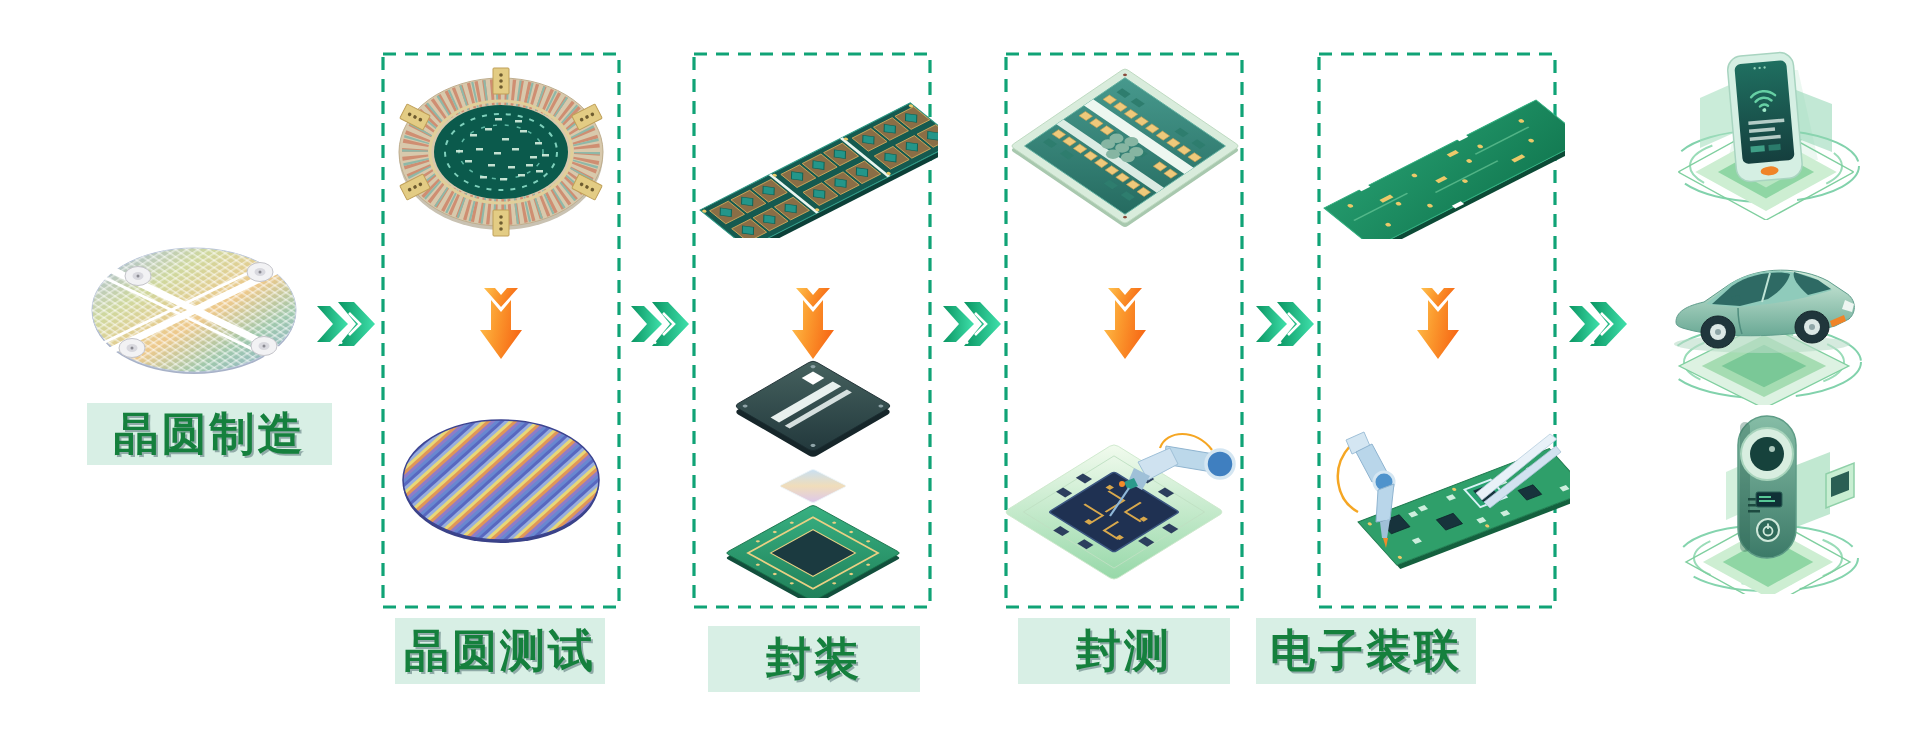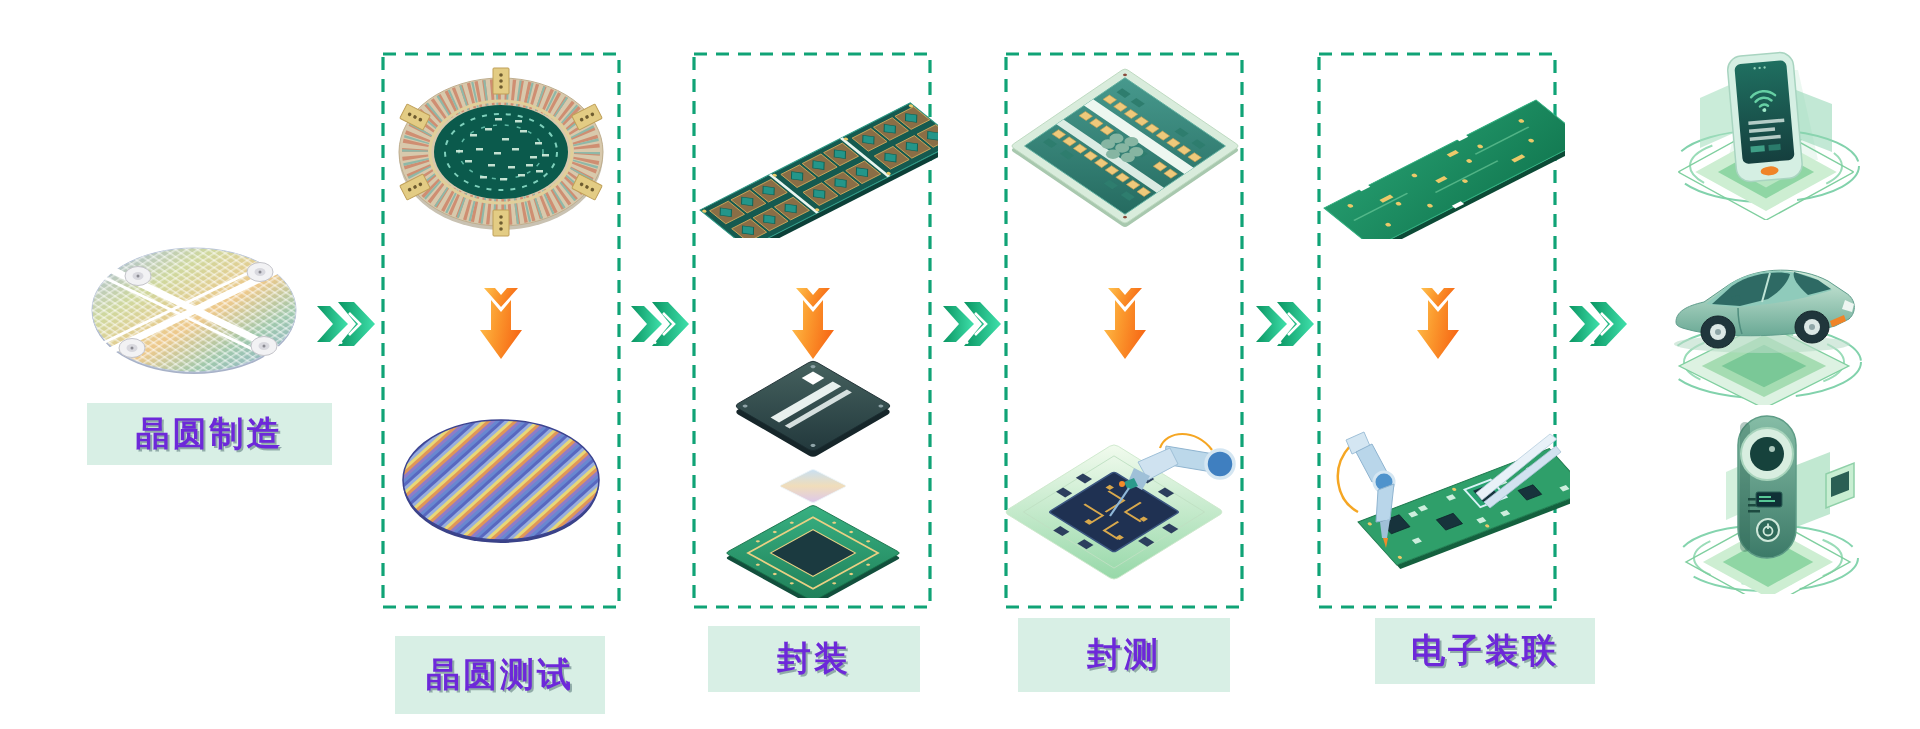--- a/index.html
+++ b/index.html
@@ -3,21 +3,21 @@
 <meta charset="utf-8">
 <style>
   html,body{margin:0;padding:0;background:#ffffff;}
   #canvas{
     position:relative;width:1920px;height:729px;background:#ffffff;overflow:hidden;
     font-family:"Liberation Sans","DejaVu Sans",sans-serif;
   }
   .abs{position:absolute;}
   .stage-label{
     position:absolute;display:flex;align-items:center;justify-content:center;
-    background:#d8efe5;color:#6d28d9;font-weight:bold;font-size:34px;
+    background:#d8efe5;color:#15803d;font-weight:bold;font-size:45px;
     letter-spacing:3px;text-shadow:2px 2px 0 rgba(12,46,54,0.35);
     font-family:Liberation Mono, monospace;
   }
   svg{display:block;}
 </style>
 </head>
 <body>
 
 <div id="canvas">
 
@@ -643,18 +643,18 @@
       <use href="#oarrow-shape"></use>
     </svg>
   <svg class="abs" style="left:1103px;top:287px" width="44" height="74">
       <use href="#oarrow-shape"></use>
     </svg>
   <svg class="abs" style="left:1416px;top:287px" width="44" height="74">
       <use href="#oarrow-shape"></use>
     </svg>
 
   <div class="stage-label" style="left:87px;top:403px;width:245px;height:62px">晶圆制造</div>
-  <div class="stage-label" style="left:395px;top:636px;width:210px;height:78px">晶圆测试</div>
+  <div class="stage-label" style="left:395px;top:618px;width:210px;height:66px">晶圆测试</div>
   <div class="stage-label" style="left:708px;top:626px;width:212px;height:66px">封装</div>
-  <div class="stage-label" style="left:1018px;top:618px;width:212px;height:74px">封测</div>
-  <div class="stage-label" style="left:1375px;top:618px;width:220px;height:66px">电子装联</div>
+  <div class="stage-label" style="left:1018px;top:618px;width:212px;height:66px">封测</div>
+  <div class="stage-label" style="left:1256px;top:618px;width:220px;height:66px">电子装联</div>
 
 </div>
 
 </body></html>

